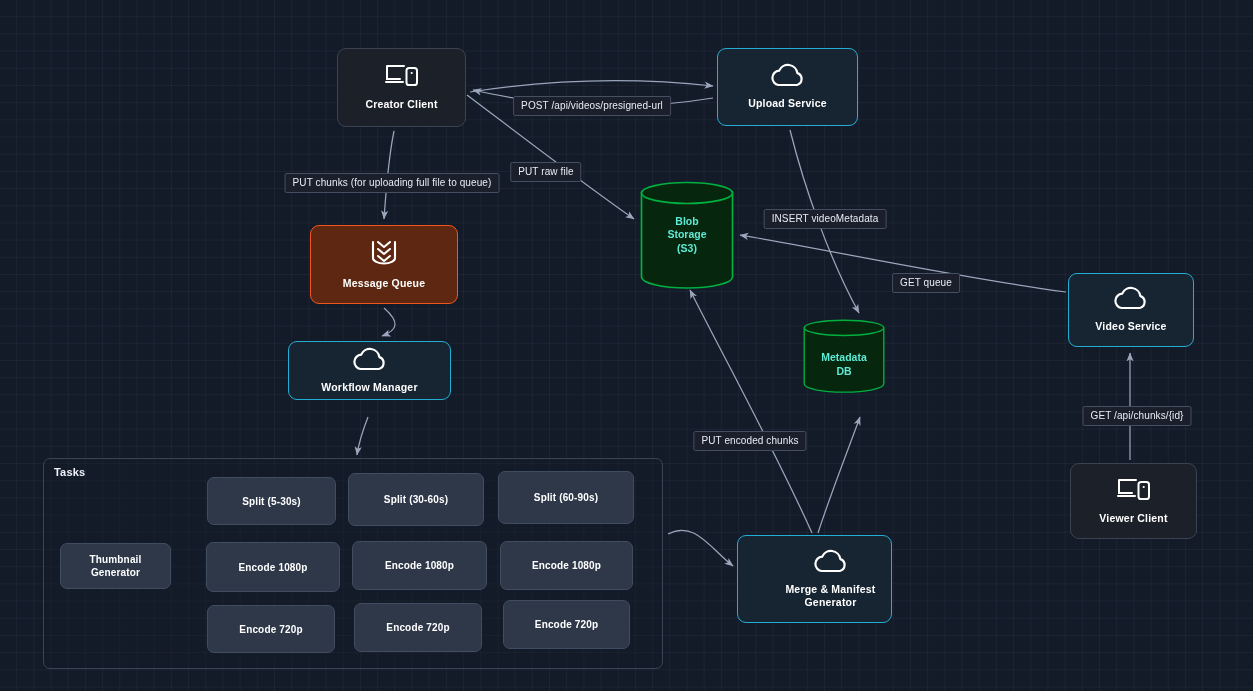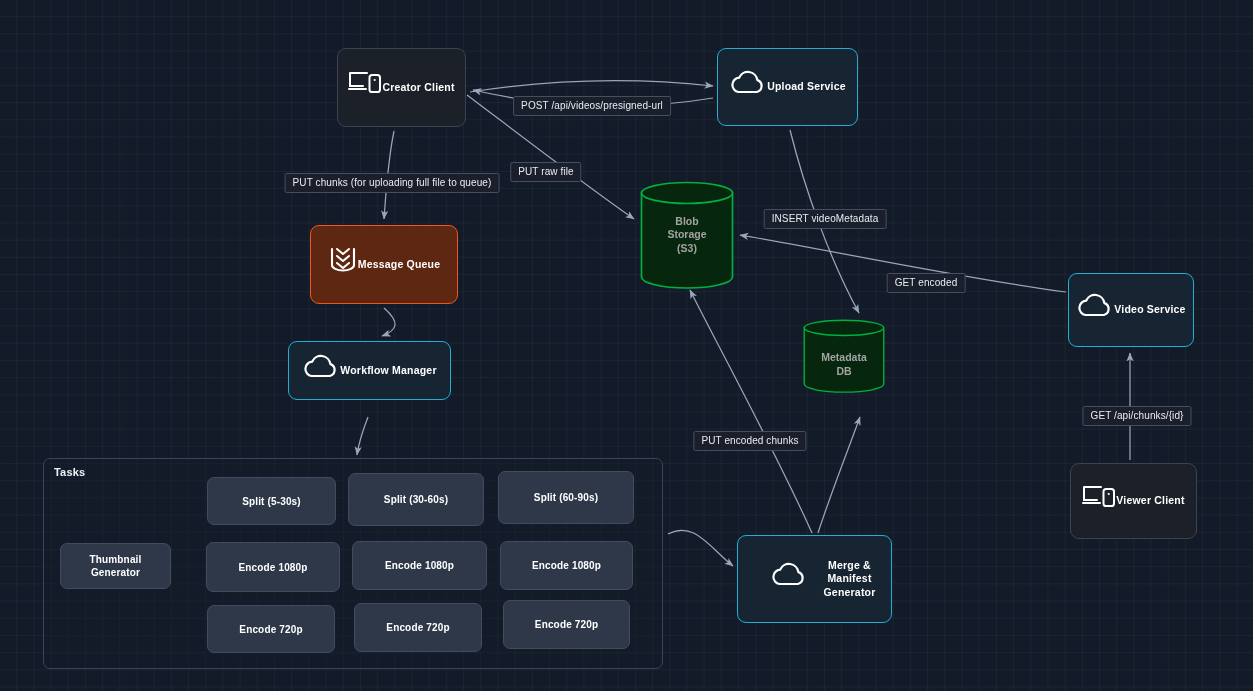--- a/index.html
+++ b/index.html
@@ -20,21 +20,21 @@
       linear-gradient(to bottom, rgba(120,140,170,0.085) 1px, transparent 1px);
     background-size:17.2px 17.2px;
     background-position:-1px -1px;
   }
   #edges{position:absolute;left:0;top:0;width:1253px;height:691px;pointer-events:none;}
 
   
   .node{
     position:absolute;
     box-sizing:border-box;
-    display:flex;flex-direction:row;
+    display:flex;flex-direction:column;
     align-items:center;justify-content:center;
     border-radius:9px;
     color:#ffffff;
     text-align:center;
   }
   .node .lbl{
     font-size:10.5px;font-weight:bold;
     letter-spacing:.2px;line-height:1.25;
     white-space:pre-line;
   }
@@ -44,21 +44,21 @@
   }
 
   .n-dark{ background:#1c2029; border:1.3px solid #3b4252; }
   .n-cyan{ background:#172431; border:1.6px solid #24aed4; }
   .n-orange{ background:#5e2711; border:1.7px solid #f0561d; }
 
   
   .cyl{
     position:absolute;
     display:flex;align-items:center;justify-content:center;
-    color:#a3a3a3;text-align:center;
+    color:#5eead4;text-align:center;
   }
   .cyl .cylbody{
     position:absolute;inset:0;
   }
   .cyl .ctext{
     position:relative;z-index:2;
     font-size:10.5px;font-weight:bold;line-height:1.3;
     white-space:pre-line;
   }
 
@@ -240,15 +240,15 @@
 <div class="task" style="left:352px;top:541px;width:135px;height:49px;"><span>Encode 1080p</span></div>
 <div class="task" style="left:500px;top:541px;width:133px;height:49px;"><span>Encode 1080p</span></div>
 <div class="task" style="left:207px;top:605px;width:128px;height:48px;"><span>Encode 720p</span></div>
 <div class="task" style="left:354px;top:603px;width:128px;height:49px;"><span>Encode 720p</span></div>
 <div class="task" style="left:503px;top:600px;width:127px;height:49px;"><span>Encode 720p</span></div>
 
 <div class="elabel" style="left:592px;top:95px;"><span>POST /api/videos/presigned-url</span></div>
 <div class="elabel" style="left:392px;top:172px;"><span>PUT chunks (for uploading full file to queue)</span></div>
 <div class="elabel" style="left:546px;top:161px;"><span>PUT raw file</span></div>
 <div class="elabel" style="left:825px;top:208px;"><span>INSERT videoMetadata</span></div>
-<div class="elabel" style="left:926px;top:272px;"><span>GET encoded</span></div>
+<div class="elabel" style="left:926px;top:272px;"><span>GET queue</span></div>
 <div class="elabel" style="left:750px;top:430px;"><span>PUT encoded chunks</span></div>
 <div class="elabel" style="left:1137px;top:405px;"><span>GET /api/chunks/{id}</span></div>
 
 </body></html>

